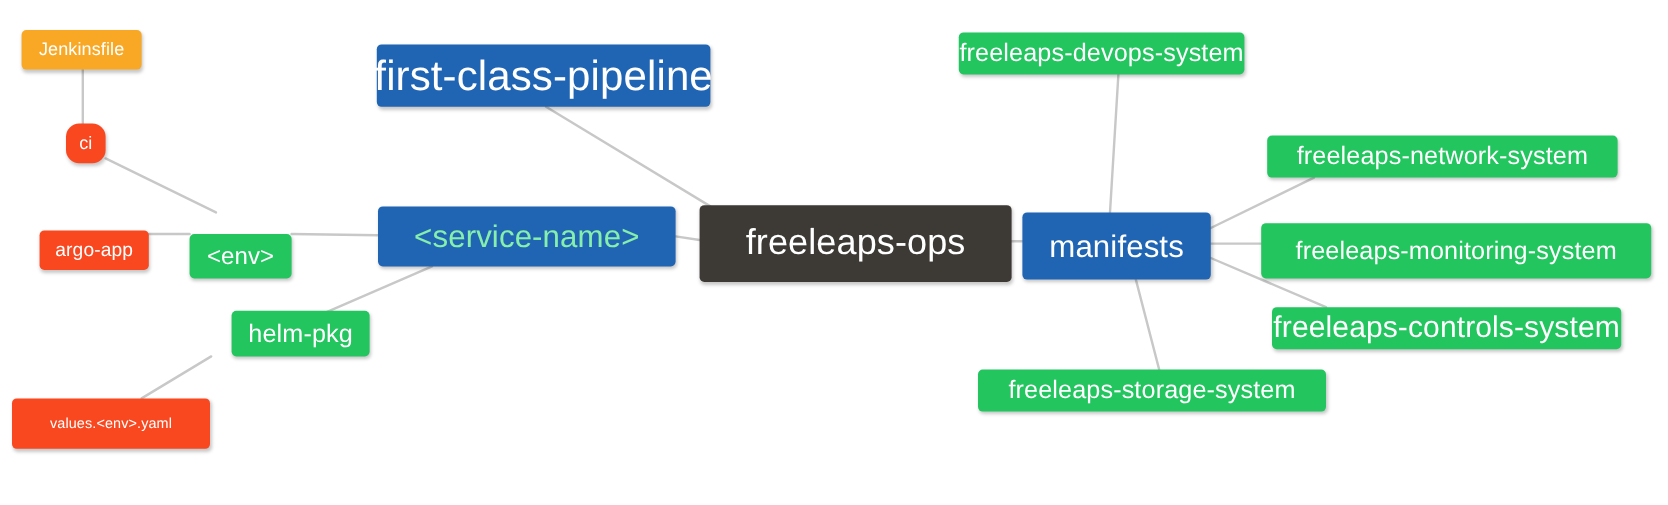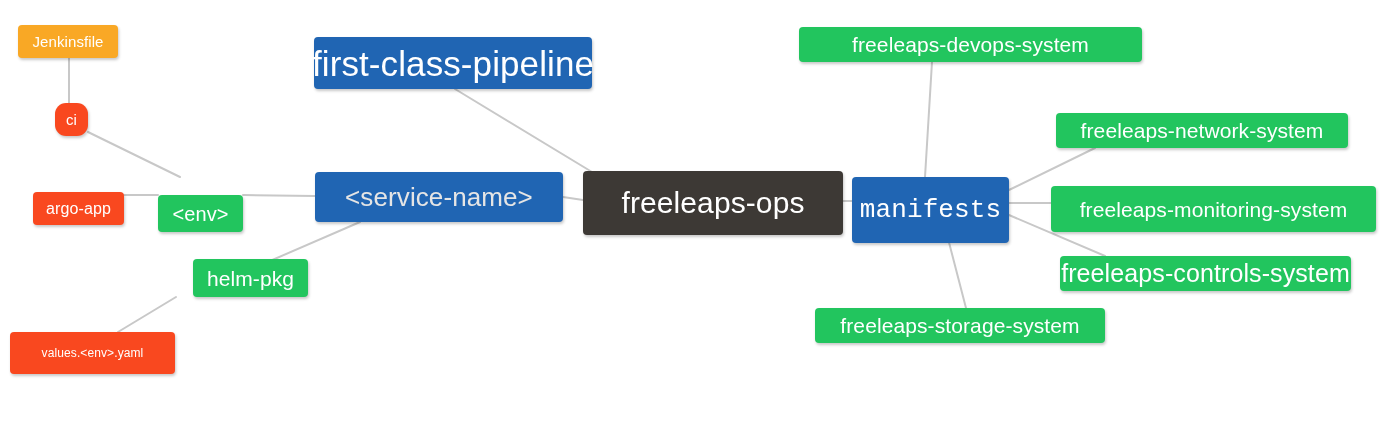--- a/index.html
+++ b/index.html
@@ -62,45 +62,45 @@
       <line x1="1009" y1="215" x2="1105" y2="256" stroke="#c8c8c8" stroke-width="2" stroke-linecap="round"></line>
       <line x1="945" y1="227" x2="966" y2="308" stroke="#c8c8c8" stroke-width="2" stroke-linecap="round"></line>
     </svg>
   <div id="node-layer">
       <div class="mm-node" style="left: 583px; top: 171px; width: 260px; height: 64px; background: rgb(61, 57, 53); font-size: 30px; color: rgb(255, 255, 255);">
         <span>freeleaps-ops</span>
       </div>
       <div class="mm-node" style="left: 314px; top: 37px; width: 278px; height: 52px; background: rgb(32, 101, 179); font-size: 35px; color: rgb(255, 255, 255);">
         <span>first-class-pipeline</span>
       </div>
-      <div class="mm-node" style="left: 315px; top: 172px; width: 248px; height: 50px; background: rgb(32, 101, 179); font-size: 26px; color: #e5e5e5;">
+      <div class="mm-node" style="left: 315px; top: 172px; width: 248px; height: 50px; background: rgb(32, 101, 179); font-size: 26px; color: #86efac;">
         <span>&lt;service-name&gt;</span>
       </div>
-      <div class="mm-node" style="left: 852px; top: 177px; width: 157px; height: 66px; background: rgb(32, 101, 179); font-size: 26px; color: rgb(255, 255, 255); font-family: Liberation Mono, monospace;">
+      <div class="mm-node" style="left: 852px; top: 177px; width: 157px; height: 56px; background: rgb(32, 101, 179); font-size: 26px; color: rgb(255, 255, 255);">
         <span>manifests</span>
       </div>
       <div class="mm-node" style="left: 158px; top: 177px; width: 85px; height: 37px; background: rgb(34, 197, 94); font-size: 20px; color: rgb(255, 255, 255); margin-top: 18px;">
         <span>&lt;env&gt;</span>
       </div>
       <div class="mm-node" style="left: 148px; top: 259px; width: 115px; height: 38px; background: rgb(34, 197, 94); font-size: 21px; color: rgb(255, 255, 255); margin-left: 45px;">
         <span>helm-pkg</span>
       </div>
       <div class="mm-node" style="left: 18px; top: 25px; width: 100px; height: 33px; background: rgb(249, 168, 37); font-size: 15px; color: rgb(255, 255, 255);">
         <span>Jenkinsfile</span>
       </div>
       <div class="mm-node" style="left: 55px; top: 103px; width: 33px; height: 33px; background: rgb(249, 72, 31); font-size: 15px; color: rgb(255, 255, 255); border-radius: 11px;">
         <span>ci</span>
       </div>
       <div class="mm-node" style="left: 33px; top: 192px; width: 91px; height: 33px; background: rgb(249, 72, 31); font-size: 16px; color: #ffffff;">
         <span>argo-app</span>
       </div>
       <div class="mm-node" style="left: 10px; top: 332px; width: 165px; height: 42px; background: rgb(249, 72, 31); font-size: 12px; color: rgb(255, 255, 255);">
         <span>values.&lt;env&gt;.yaml</span>
       </div>
-      <div class="mm-node" style="left: 799px; top: 27px; width: 343px; height: 35px; background: rgb(34, 197, 94); font-size: 21px; color: rgb(255, 255, 255);">
+      <div class="mm-node" style="left: 799px; top: 27px; width: 238px; height: 35px; background: rgb(34, 197, 94); font-size: 21px; color: rgb(255, 255, 255);">
         <span>freeleaps-devops-system</span>
       </div>
       <div class="mm-node" style="left: 1056px; top: 113px; width: 292px; height: 35px; background: rgb(34, 197, 94); font-size: 21px; color: rgb(255, 255, 255);">
         <span>freeleaps-network-system</span>
       </div>
       <div class="mm-node" style="left: 1051px; top: 186px; width: 325px; height: 46px; background: rgb(34, 197, 94); font-size: 21px; color: rgb(255, 255, 255);">
         <span>freeleaps-monitoring-system</span>
       </div>
       <div class="mm-node" style="left: 1060px; top: 256px; width: 291px; height: 35px; background: rgb(34, 197, 94); font-size: 25px; color: rgb(255, 255, 255);">
         <span>freeleaps-controls-system</span>

